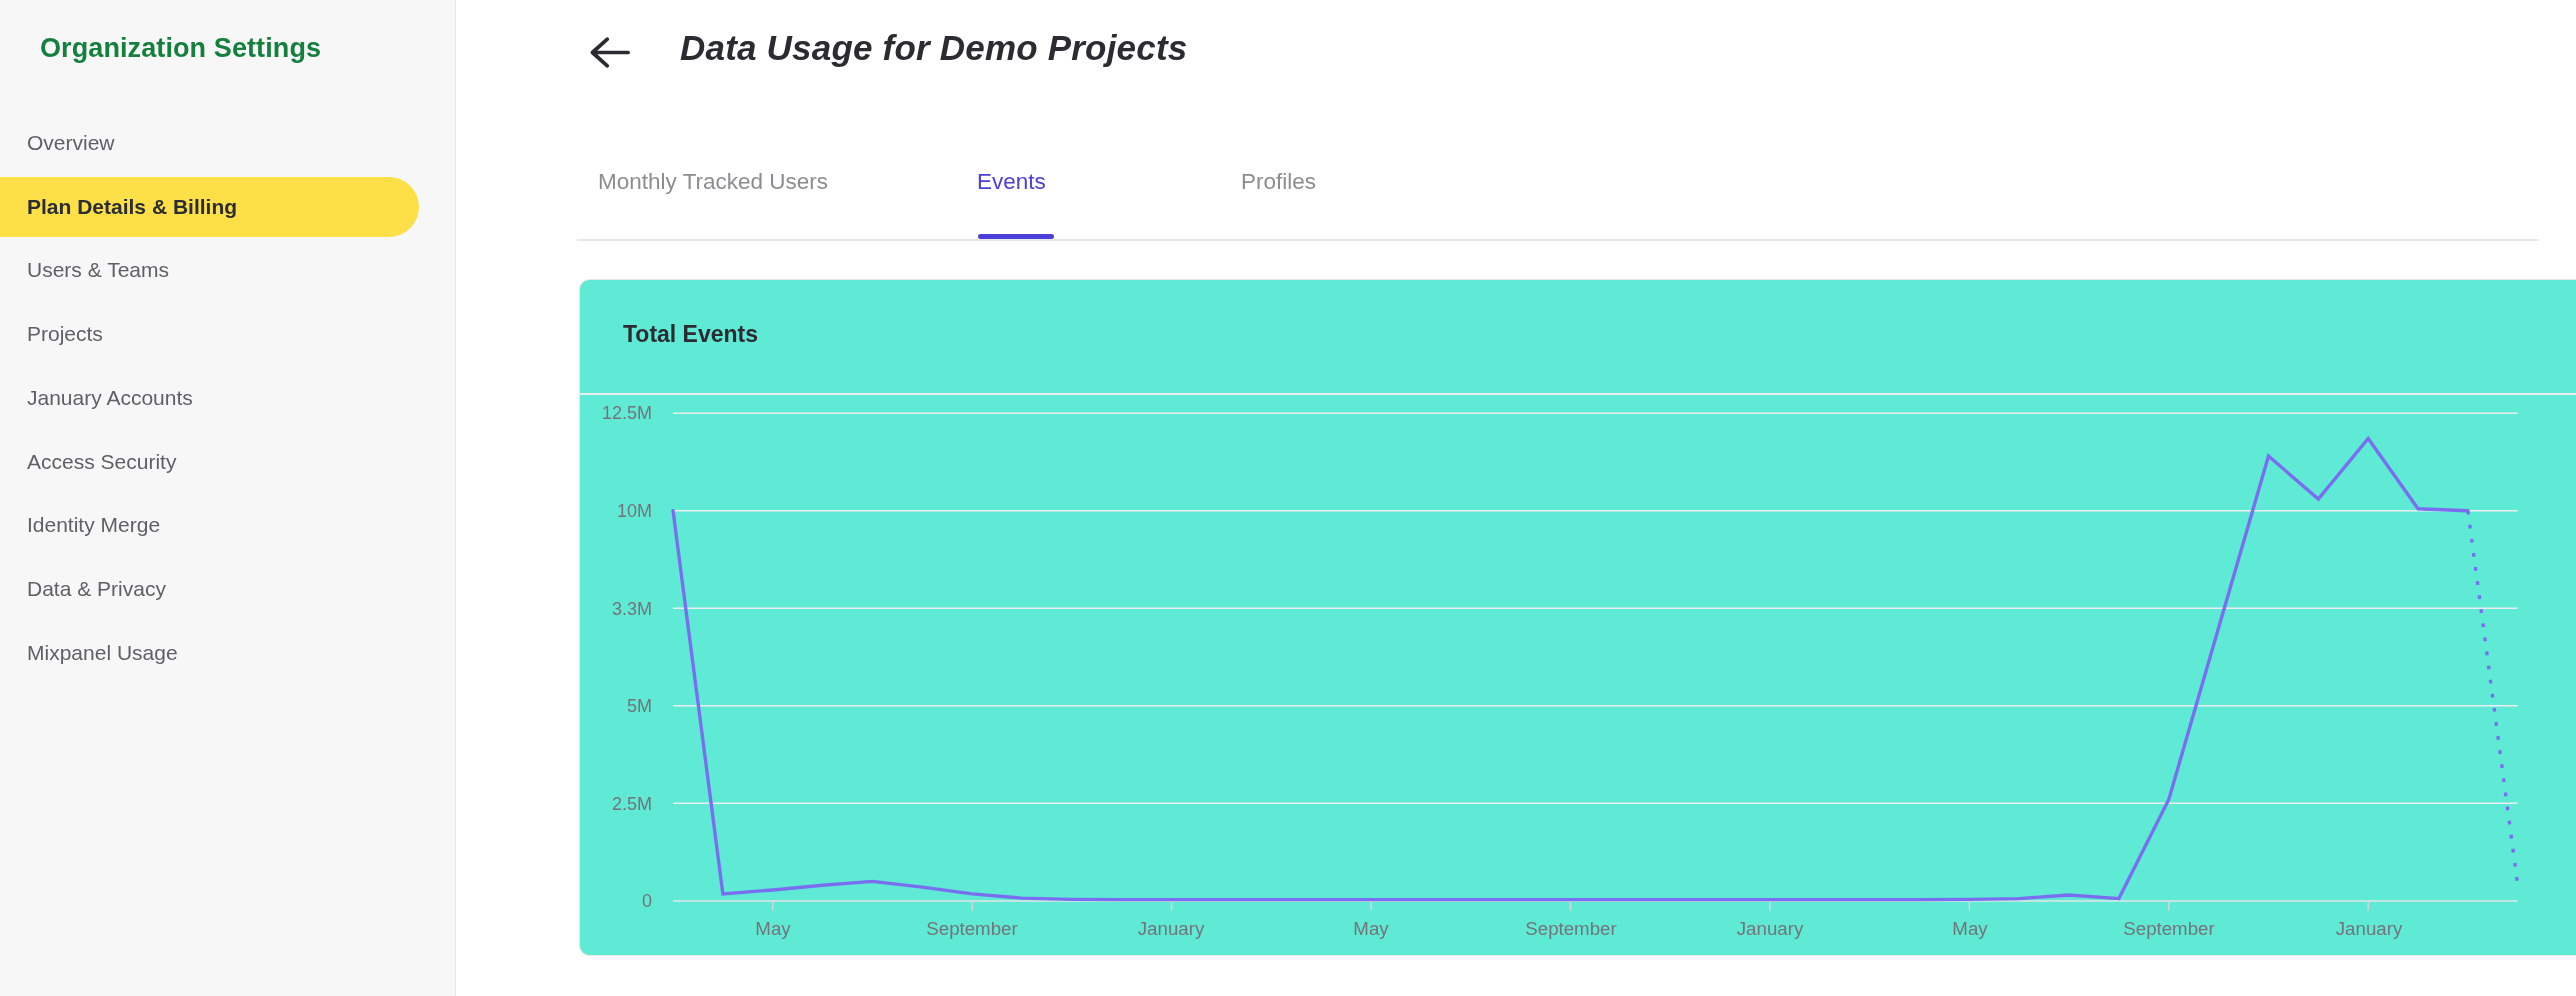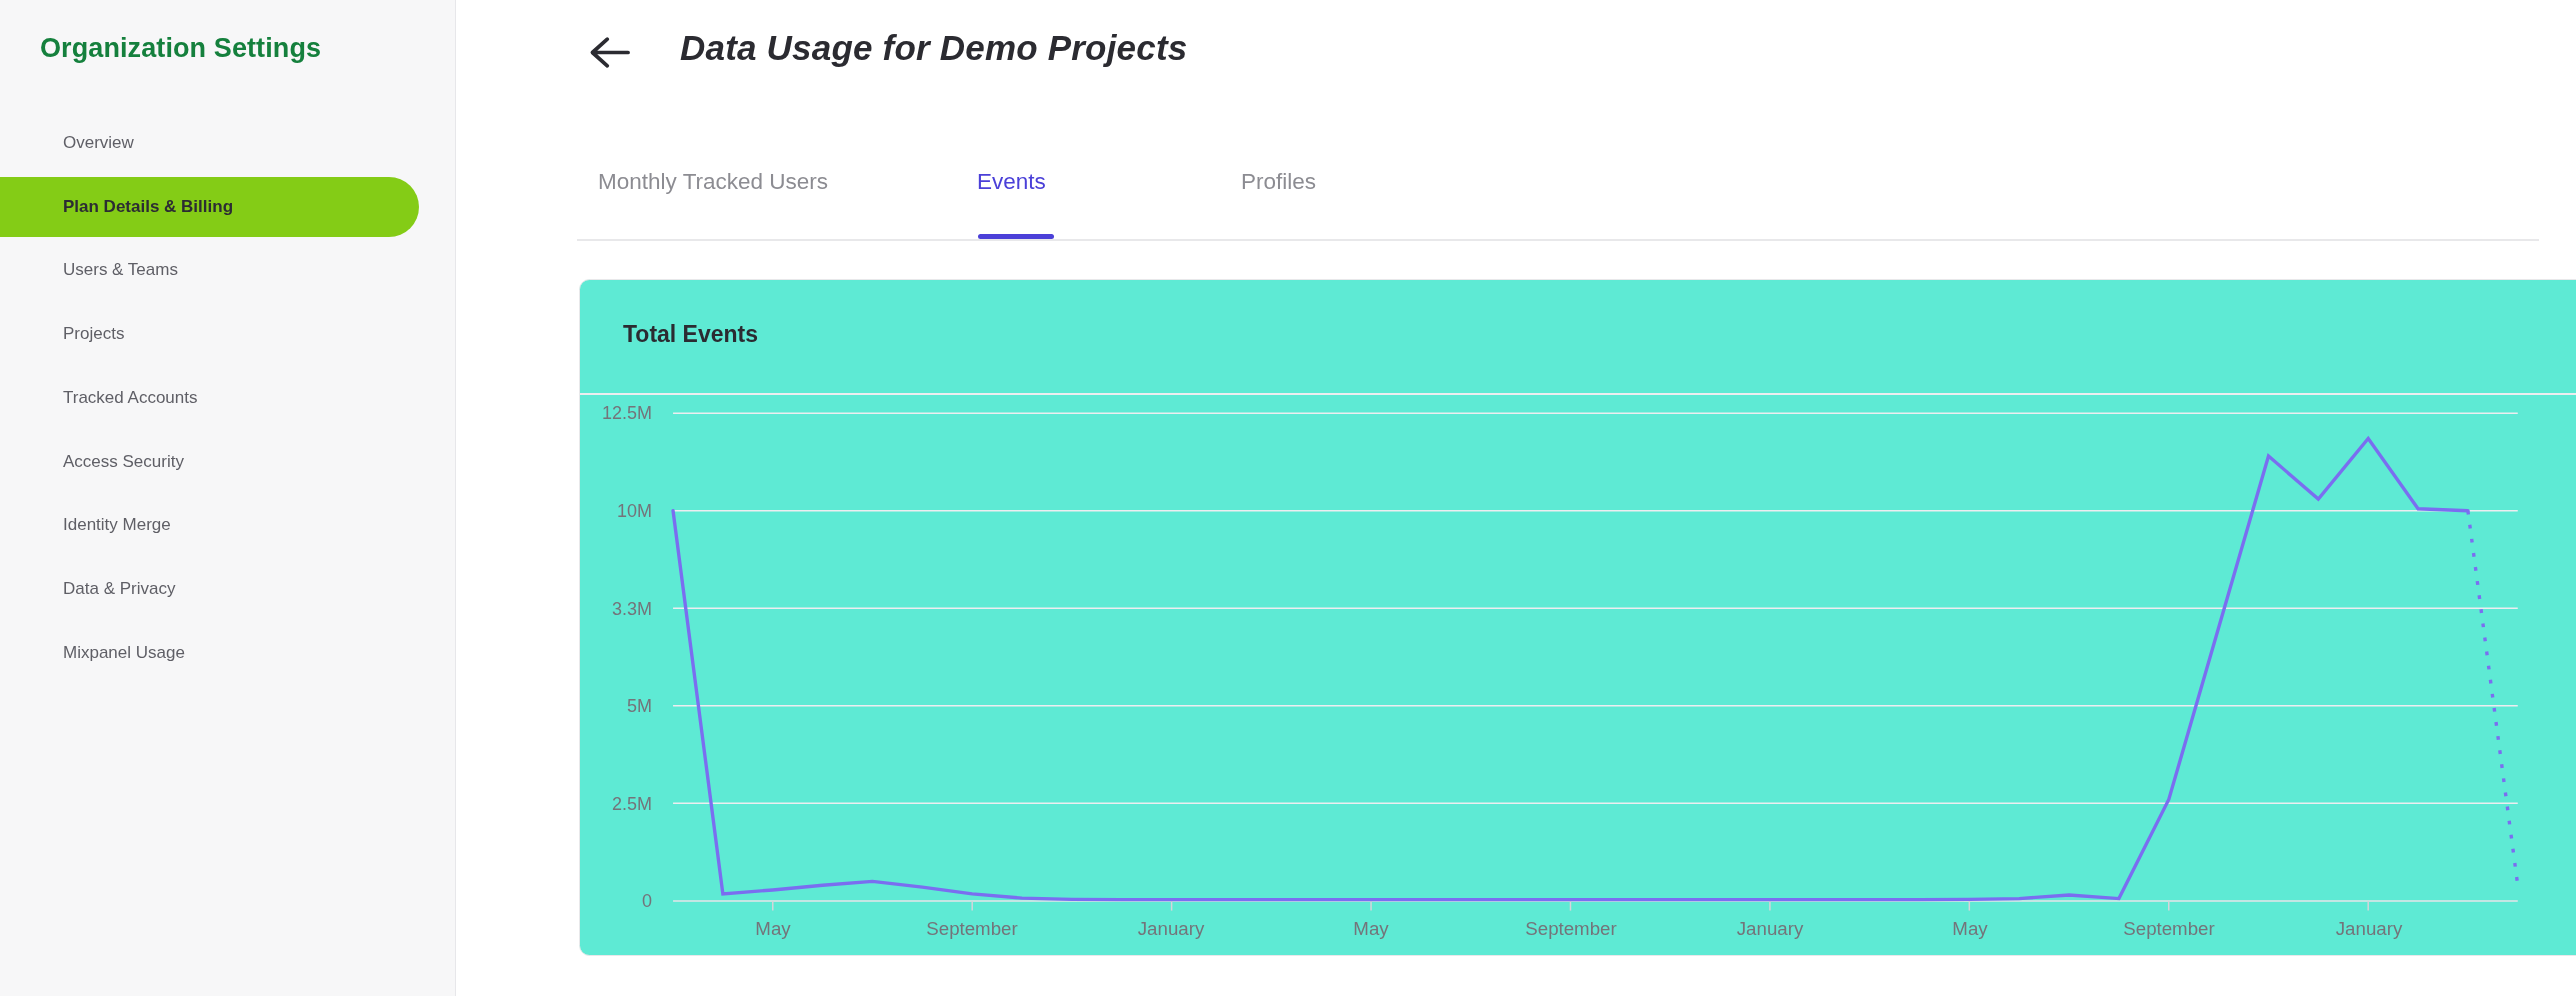--- a/index.html
+++ b/index.html
@@ -13,25 +13,25 @@
     position:absolute;left:0;top:0;width:456px;height:997px;
     background:#f7f7f8;border-right:1.5px solid #e7e7ea;box-sizing:border-box;
   }
   .sidebar-title{
     position:absolute;left:40px;top:33px;
     font-size:27px;font-weight:700;color:#15803d;letter-spacing:0.1px;
   }
   .nav-item{
     position:absolute;left:0;width:419px;height:60px;
     display:flex;align-items:center;box-sizing:border-box;
-    padding-left:63px;border-radius:0 30px 30px 0;
-    font-size:17px;color:#5f5f66;cursor:pointer;
+    padding-left:27px;border-radius:0 30px 30px 0;
+    font-size:21px;color:#5f5f66;cursor:pointer;
   }
   .nav-item.selected{
-    background:#84cc16;color:#2c2c33;font-weight:700;
+    background:#fde047;color:#2c2c33;font-weight:700;
   }
   
   .main{position:absolute;left:457px;top:0;right:0;bottom:0;background:#fff;}
   .back-btn{
     position:absolute;left:585px;top:30px;width:52px;height:45px;cursor:pointer;
   }
   .page-title{
     position:absolute;left:680px;top:28.4px;
     font-size:35px;font-weight:700;color:#2b2b31;letter-spacing:0.2px;font-style:italic;
   }
@@ -73,21 +73,21 @@
 </head>
 <body>
 
 <div class="sidebar">
   <div class="sidebar-title">Organization Settings</div>
   <nav id="sidebar-nav">
       <div class="nav-item" style="top: 113px;">Overview</div>
       <div class="nav-item selected" style="top: 177px;">Plan Details &amp; Billing</div>
       <div class="nav-item" style="top: 240px;">Users &amp; Teams</div>
       <div class="nav-item" style="top: 304px;">Projects</div>
-      <div class="nav-item" style="top: 368px;">Tracked Accounts</div>
+      <div class="nav-item" style="top: 368px;">January Accounts</div>
       <div class="nav-item" style="top: 432px;">Access Security</div>
       <div class="nav-item" style="top: 495px;">Identity Merge</div>
       <div class="nav-item" style="top: 559px;">Data &amp; Privacy</div>
       <div class="nav-item" style="top: 623px;">Mixpanel Usage</div>
     </nav>
 </div>
 
 <div class="main"></div>
 
 <div class="back-btn">

